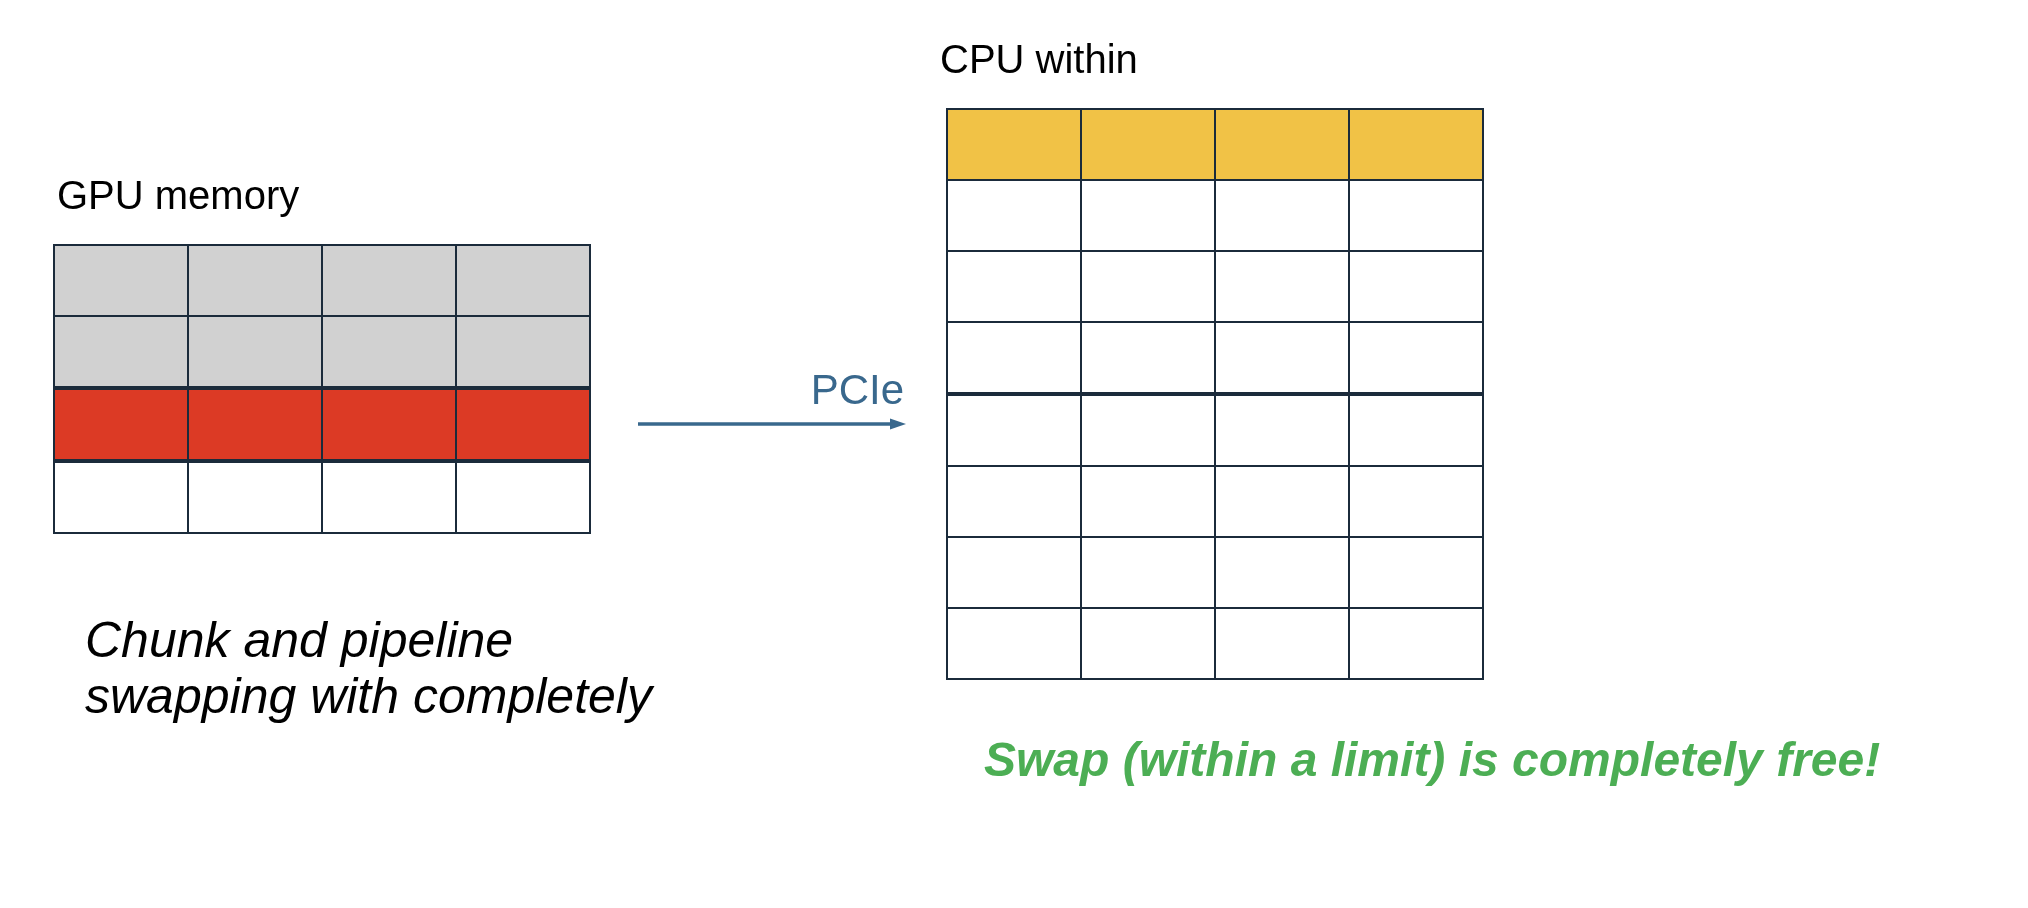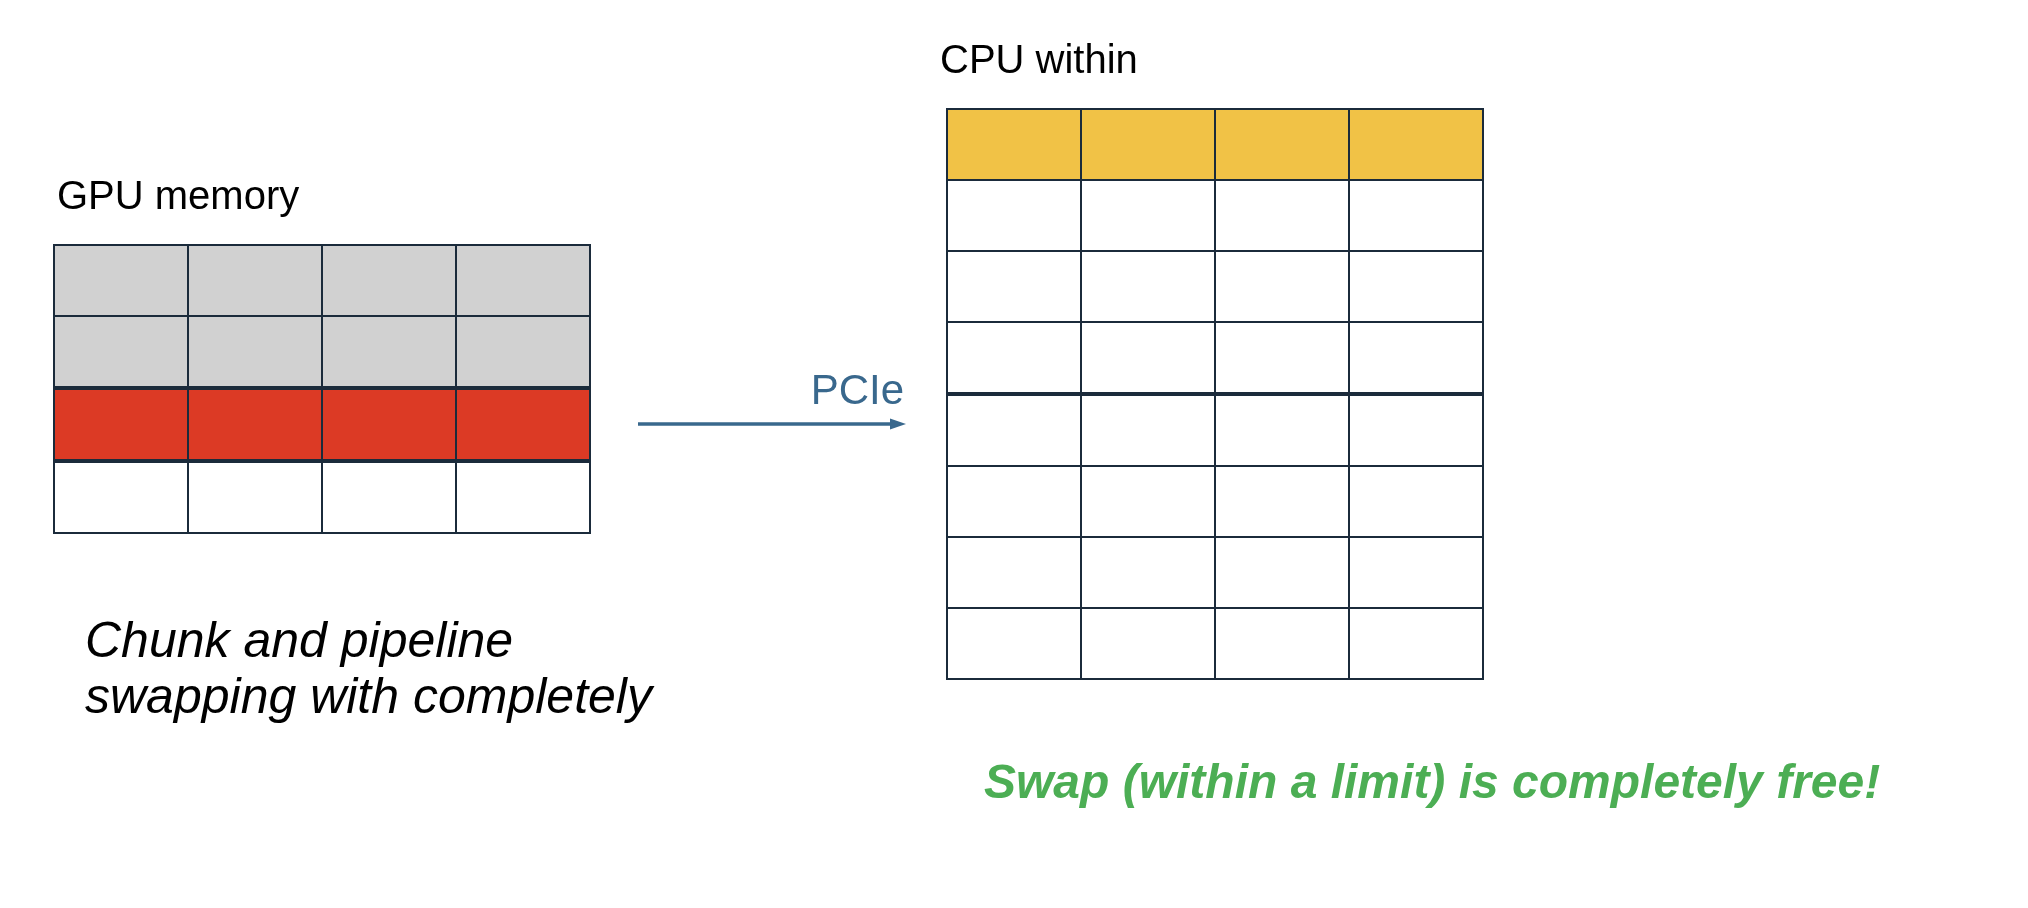--- a/index.html
+++ b/index.html
@@ -66,21 +66,21 @@
   .pcie-arrow {
     position: absolute;
     left: 636px;
     top: 409px;
     color: var(--blue);
   }
 
   .callout {
     position: absolute;
     left: 984px;
-    top: 754px;
+    top: 732px;
     font-size: 48px;
     font-style: italic;
     font-weight: bold;
     line-height: 1.15;
     color: var(--green);
     white-space: nowrap;
   }
 </style>
 </head>
 <body>

